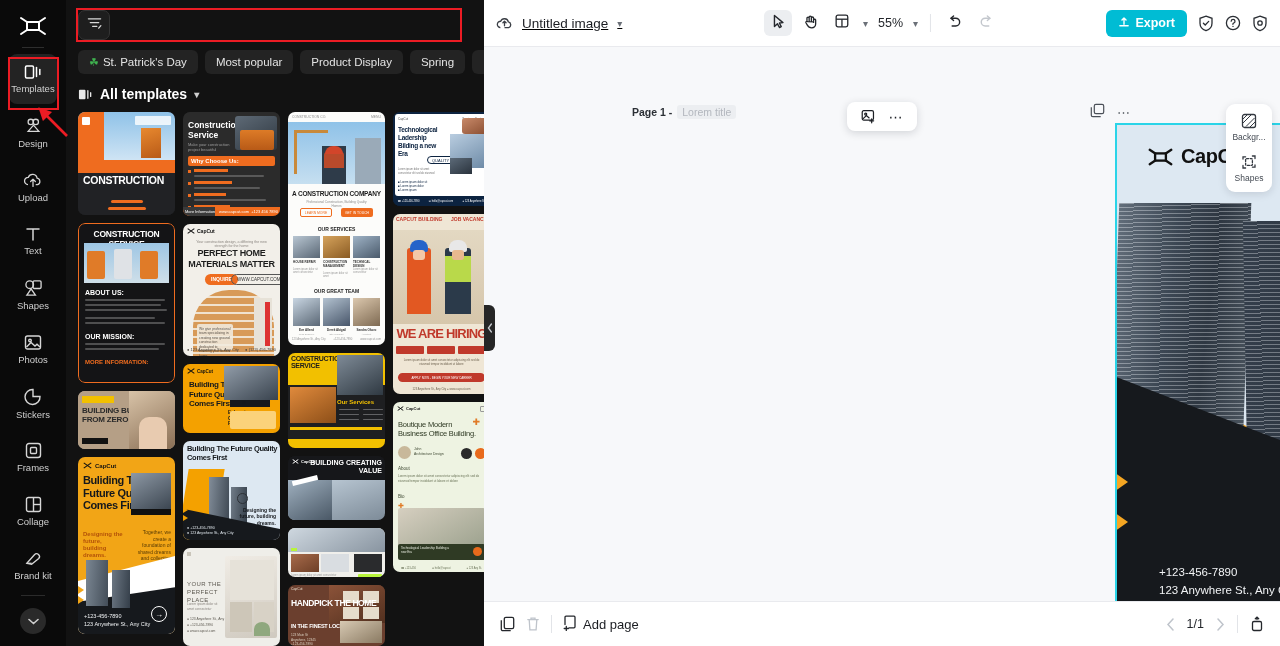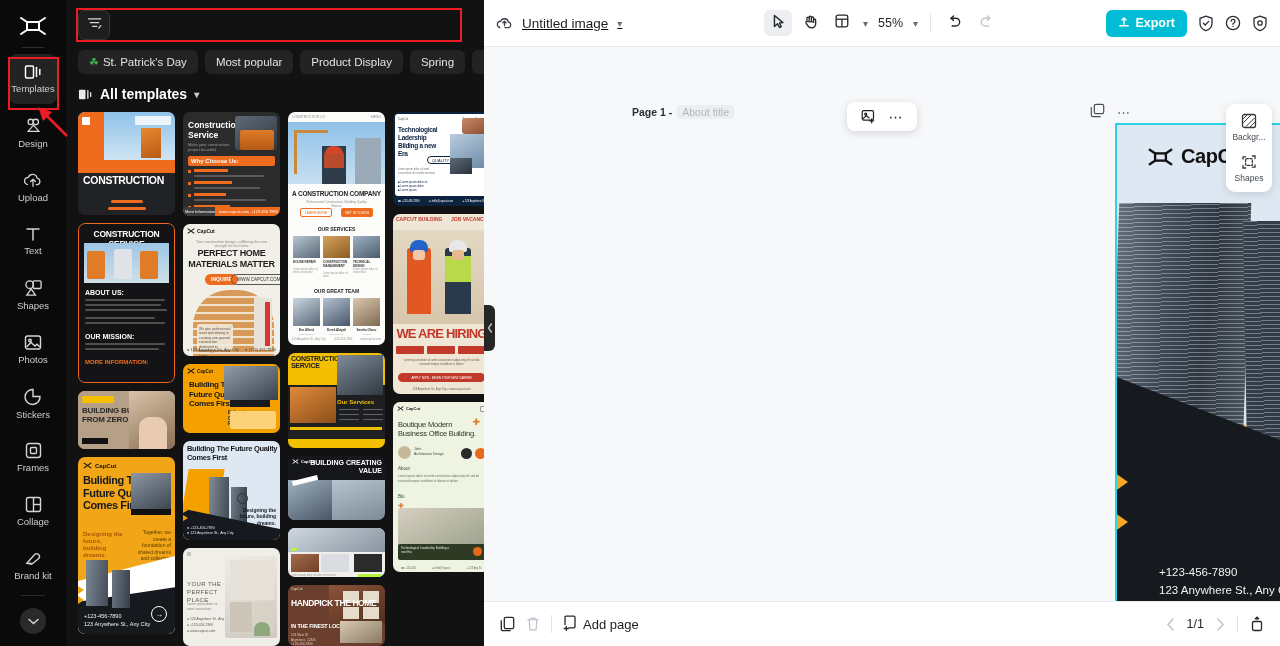--- a/index.html
+++ b/index.html
@@ -806,21 +806,21 @@
             <circle cx="8" cy="8" r="2.2"></circle>
           </svg>
         </span>
       </div>
     </div>
 
     <div class="canvas-area">
 
       <div class="page-label">
         <span>Page 1 -</span>
-        <span class="ptitle">About title</span>
+        <span class="ptitle">Lorem title</span>
       </div>
 
       <div class="page-topright">
         <span>
           <svg width="15" height="15" viewBox="0 0 15 15" fill="none" stroke="#4a4f57" stroke-width="1.2">
             <rect x="4.3" y="1.3" width="9.4" height="9.4" rx="1.6"></rect>
             <path d="M10.7 13.7H2.8a1.5 1.5 0 0 1-1.5-1.5V4.3"></path>
           </svg>
         </span>
         <span style="letter-spacing:2px;font-size:13px;line-height:8px;">⋯</span>

